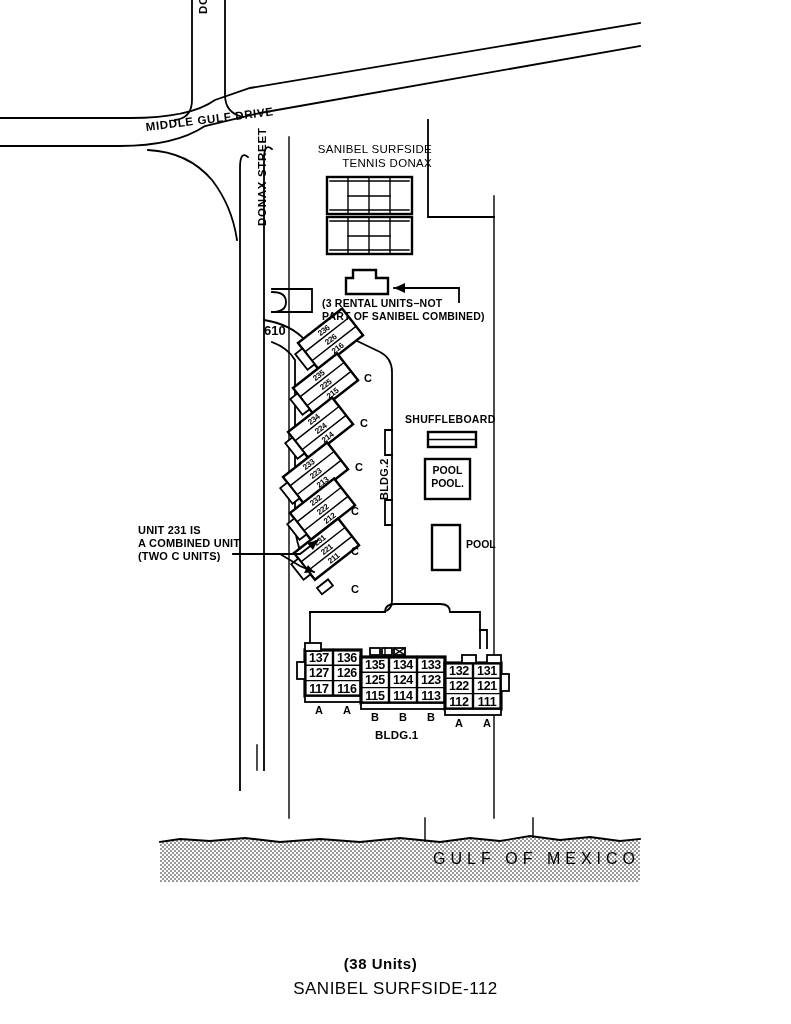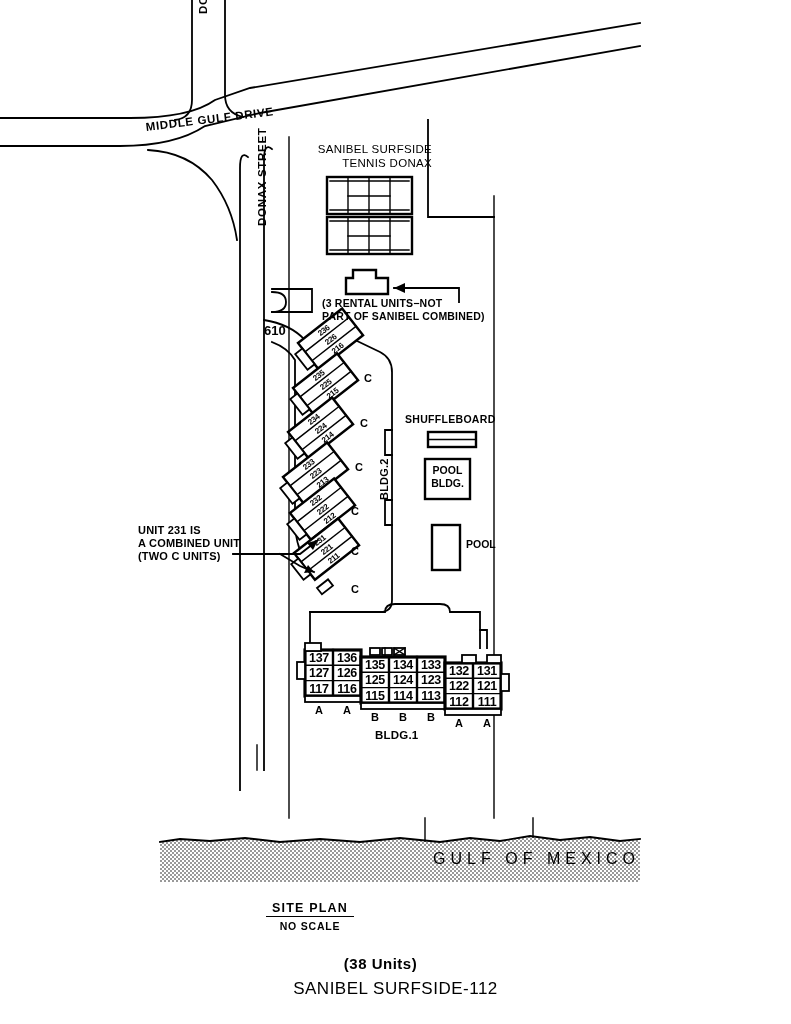--- a/index.html
+++ b/index.html
@@ -332,21 +332,21 @@
     <div>(3 RENTAL UNITS−NOT</div>
     <div>PART OF SANIBEL COMBINED)</div>
   </div>
 
   <div style="position:absolute; left:405px; top:413px;
               font-size:10.5px; font-weight:bold; letter-spacing:0.3px; white-space:nowrap;">SHUFFLEBOARD</div>
 
   <div style="position:absolute; left:425px; top:464px; width:45px; text-align:center;
               font-size:10.5px; font-weight:bold; line-height:13px; white-space:nowrap;">
     <div>POOL</div>
-    <div>BLDG.</div>
+    <div>POOL.</div>
   </div>
 
   <div style="position:absolute; left:466px; top:538px;
               font-size:10.5px; font-weight:bold; white-space:nowrap;">POOL</div>
 
   <div style="position:absolute; left:378px; top:500px; width:60px; height:16px;
               transform:rotate(-90deg); transform-origin:0 0;
               font-size:11px; font-weight:bold; letter-spacing:0.2px; white-space:nowrap;">BLDG.2</div>
 
   <div style="position:absolute; left:364px; top:372px; font-size:11px; font-weight:bold;">C</div>
@@ -362,24 +362,19 @@
     <div>A COMBINED UNIT</div>
     <div>(TWO  C  UNITS)</div>
   </div>
 
   <div style="position:absolute; left:375px; top:729px;
               font-size:11.5px; font-weight:bold; letter-spacing:0.2px; white-space:nowrap;">BLDG.1</div>
 
   <div style="position:absolute; left:160px; top:850px; width:480px; text-align:right;
               font-size:16px; font-weight:normal; letter-spacing:5px; white-space:nowrap;">GULF OF MEXICO</div>
 
-  <div style="position:absolute; left:0px; top:898px; width:620px; text-align:center;">
-    <div style="display:inline-block; font-size:12.5px; font-weight:bold; letter-spacing:1.2px;
-                border-bottom:1.6px solid #000; padding:0 6px 1px 6px;">SITE  PLAN</div>
-    <div style="font-size:10.5px; font-weight:bold; letter-spacing:0.8px; margin-top:3px;">NO SCALE</div>
-  </div>
 
   <div style="position:absolute; left:0px; top:955px; width:791px; text-align:center;">
     <div style="font-size:15px; font-weight:bold; letter-spacing:0.5px; margin-left:-30px;">(38 Units)</div>
     <div style="font-size:17px; font-weight:normal; letter-spacing:0.5px; margin-top:7px;">SANIBEL SURFSIDE-112</div>
   </div>
 
 </div>
 
 </body></html>

